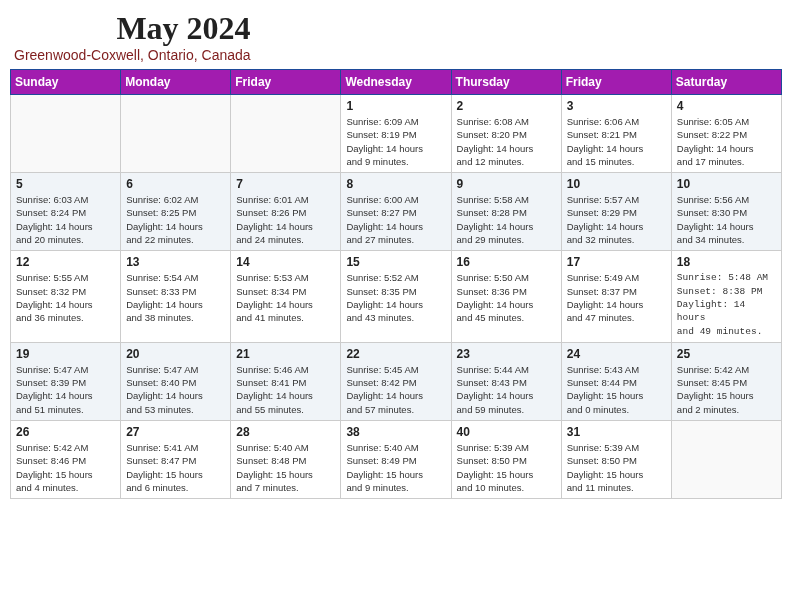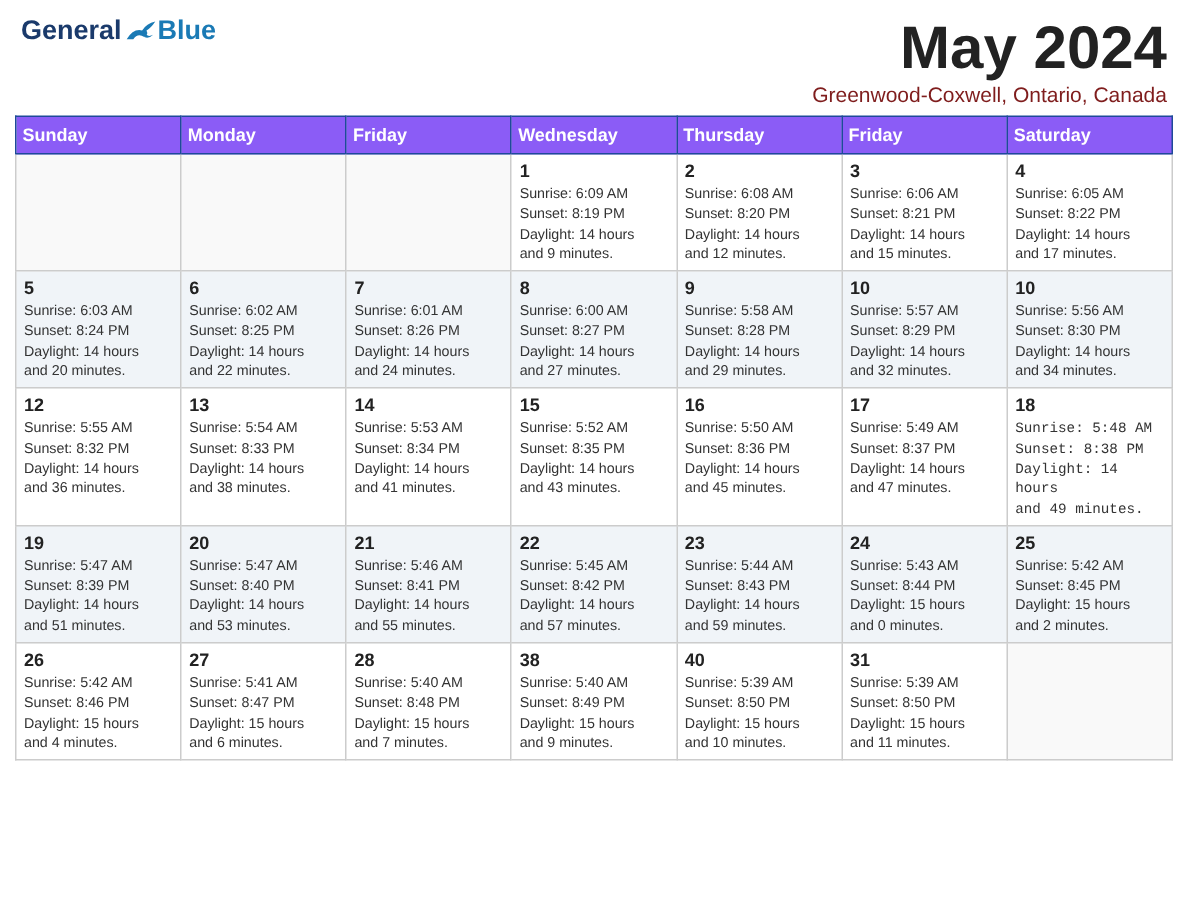--- a/index.html
+++ b/index.html
@@ -31,35 +31,36 @@
     }
     .logo-text .general { color: #1a3a6b; }
     .logo-text .blue { color: #1a7ab5; }
     .logo-bird {
       width: 22px;
       height: 18px;
       margin-left: 2px;
     }
     .title-block { text-align: right; }
     .month-title {
-      font-size: 40px;
+      font-size: 32px;
       font-weight: bold;
       color: #222;
+      font-family: Liberation Serif, serif;
     }
     .subtitle {
       font-size: 14px;
       color: #7f1d1d;
     }
     .calendar {
       width: 100%;
       border-collapse: collapse;
       border: 1px solid #ccc;
     }
     .calendar th {
-      background: #8b5cf6;
+      background: #a21caf;
       color: #fff;
       font-size: 12px;
       font-weight: bold;
       padding: 5px 4px;
       text-align: left;
       border: 1px solid #1e4a99;
     }
     .calendar td {
       vertical-align: top;
       padding: 4px 5px;
@@ -86,30 +87,20 @@
       color: #333;
     }
     .empty-cell {
       background: #f9f9f9 !important;
     }
   </style>
 </head>
 <body>
 
 <div class="header">
-  <div class="logo">
-    <div class="logo-text">
-      <span class="general">General</span>
-      <svg class="logo-bird" viewBox="0 0 30 22" xmlns="http://www.w3.org/2000/svg">
-        <path d="M2,18 Q8,8 16,10 Q20,4 28,2 Q24,8 20,10 Q22,14 18,16 Q12,12 8,18 Z" fill="#1a7ab5"></path>
-        <path d="M18,16 Q22,18 26,14 Q22,16 20,14 Z" fill="#1a7ab5"></path>
-      </svg>
-      <span class="blue">Blue</span>
-    </div>
-  </div>
   <div class="title-block">
     <div class="month-title">May 2024</div>
     <div class="subtitle">Greenwood-Coxwell, Ontario, Canada</div>
   </div>
 </div>
 
 <table class="calendar">
   <thead>
     <tr id="days-header">
     <th>Sunday</th>

